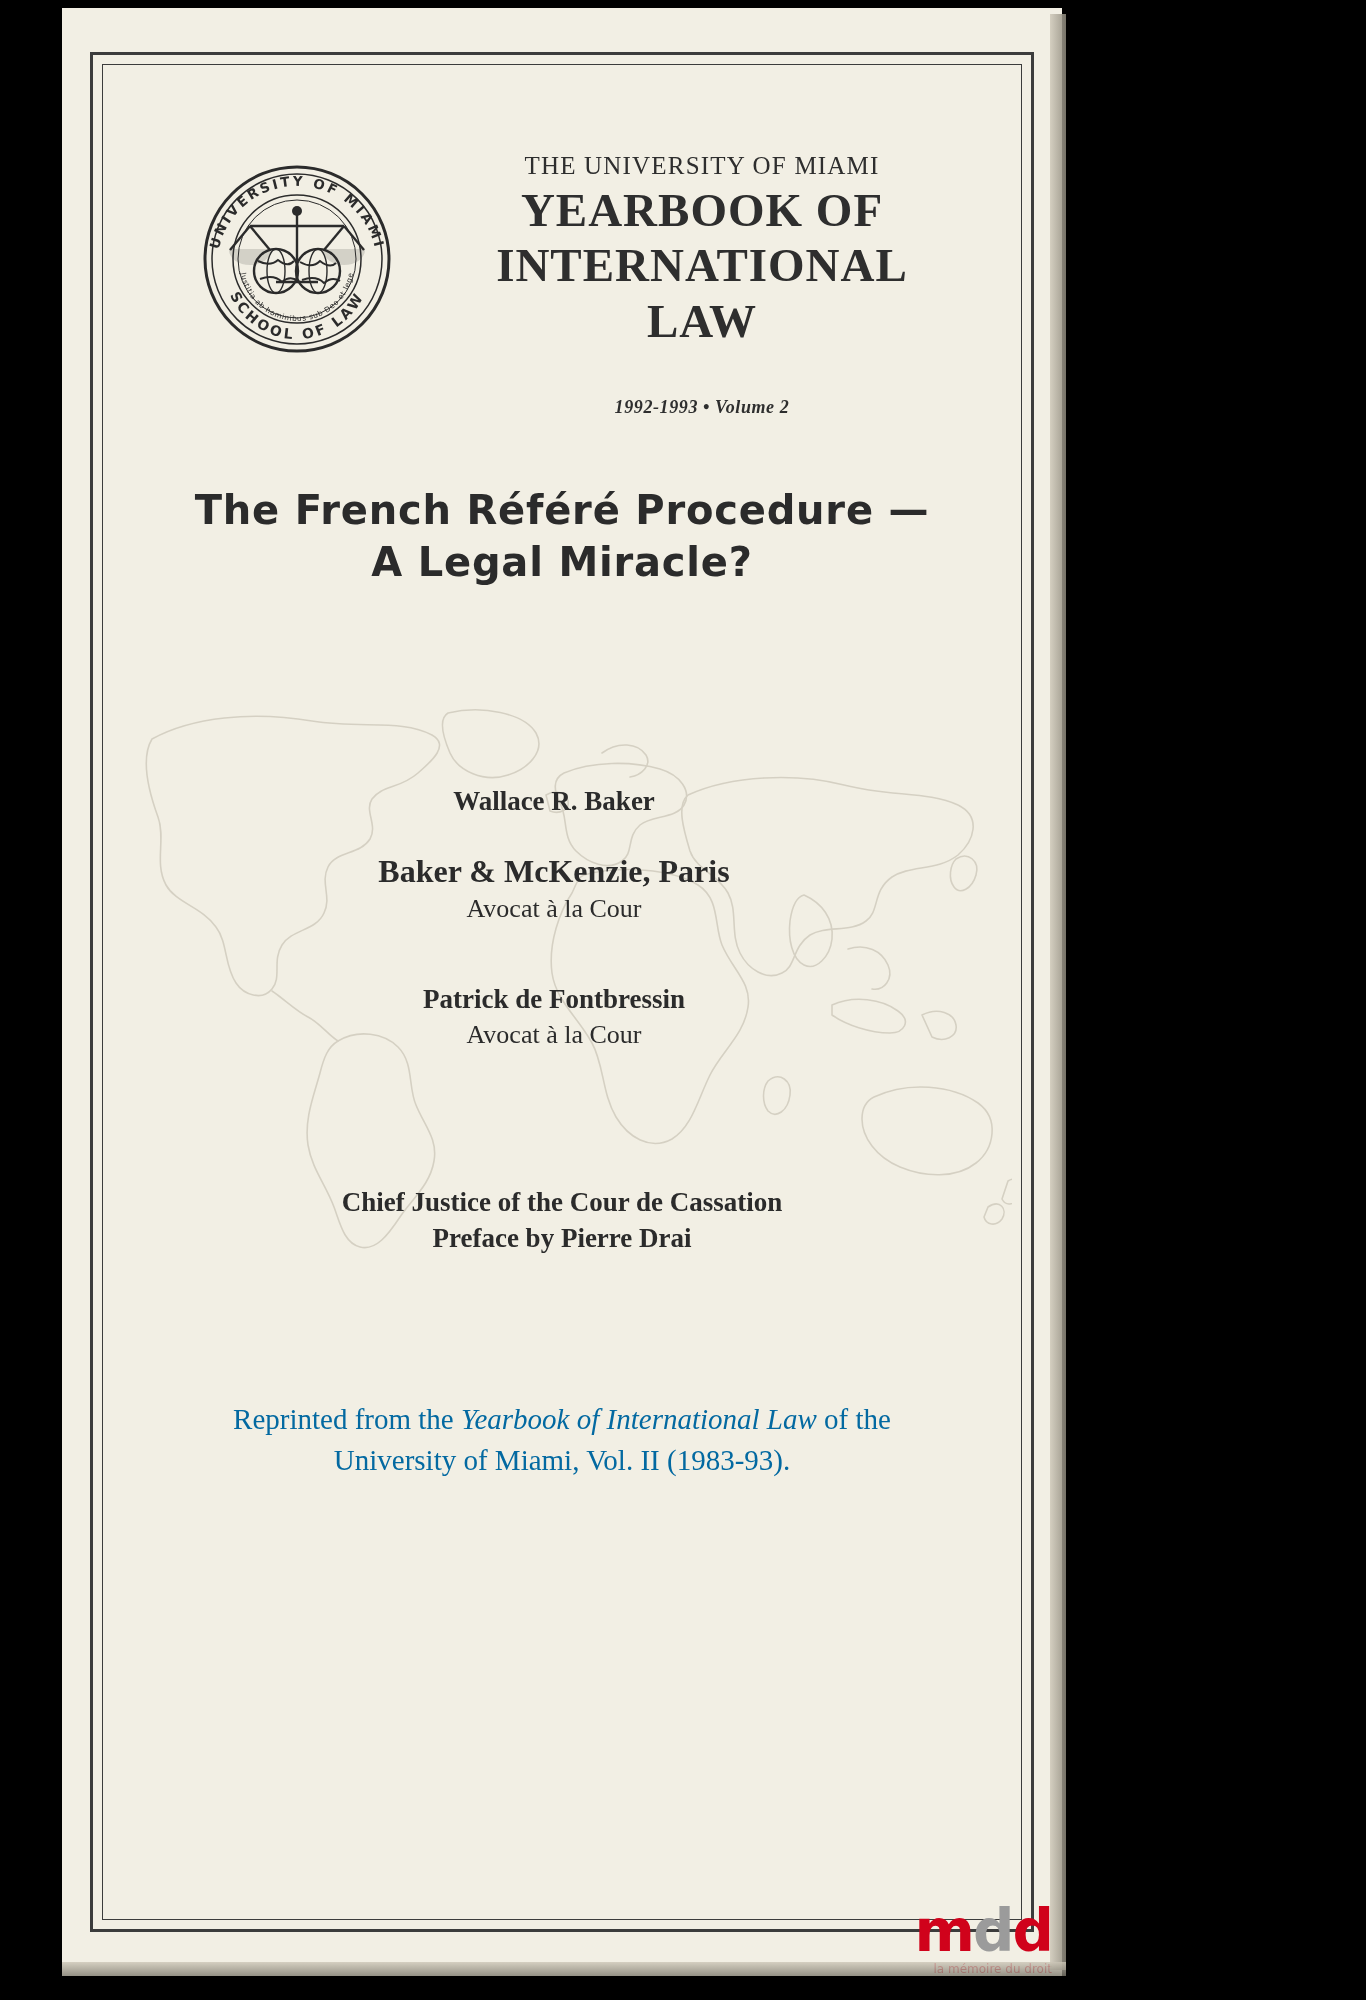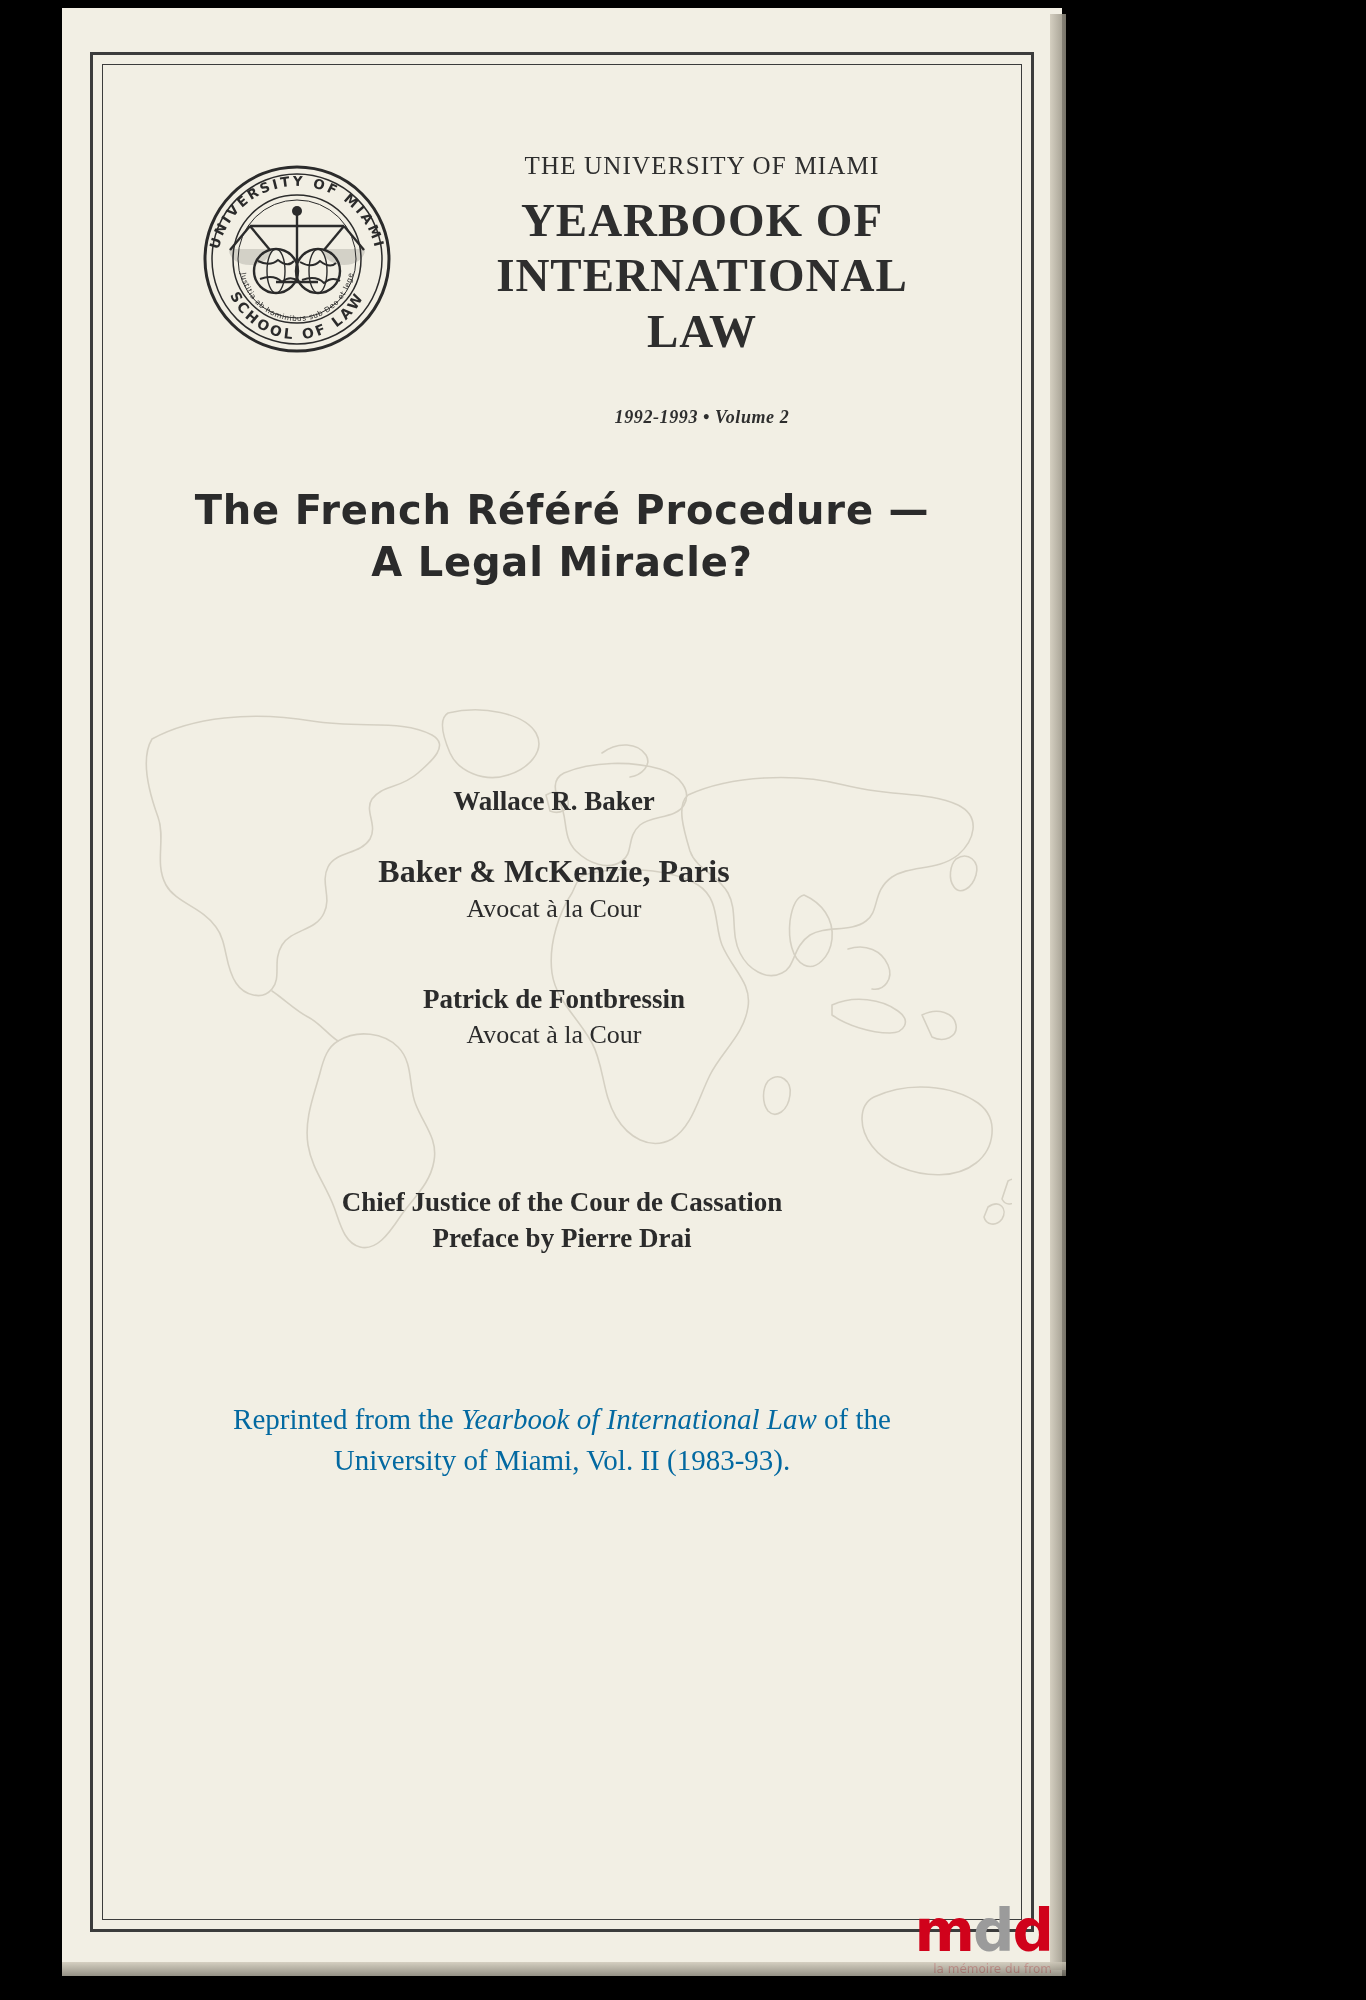--- a/index.html
+++ b/index.html
@@ -95,21 +95,21 @@
     font-weight: normal;
     font-size: 25px;
     letter-spacing: 1.2px;
   }
   .journal-title {
     font-family: "Liberation Serif", serif;
     font-weight: bold;
     font-size: 47px;
     line-height: 1.18;
     letter-spacing: 1px;
-    margin-top: 13px;
+    margin-top: 3px;
   }
   .issue-line {
     font-family: "Liberation Serif", serif;
     font-weight: bold;
     font-size: 18px;
     letter-spacing: .6px;
     margin-top: 48px;
     font-style: italic;
   }
 
@@ -366,19 +366,19 @@
       <div>
         <span>Reprinted from the </span><span class="ital">Yearbook of International Law</span><span> of the</span>
       </div>
       <div>University of Miami, Vol. II (1983-93).</div>
     </div>
 
   </div>
 
   <div id="mdd-logo">
     <div id="mdd-mark"><span class="m">m</span><span class="d2">d</span><span class="d1">d</span></div>
-    <div id="mdd-tag">la mémoire du from</div>
+    <div id="mdd-tag">la mémoire du droit</div>
   </div>
 
 </div>
 
 <div id="page-edge-shade"></div>
 <div id="page-bottom-shade"></div>
 
 </body></html>

